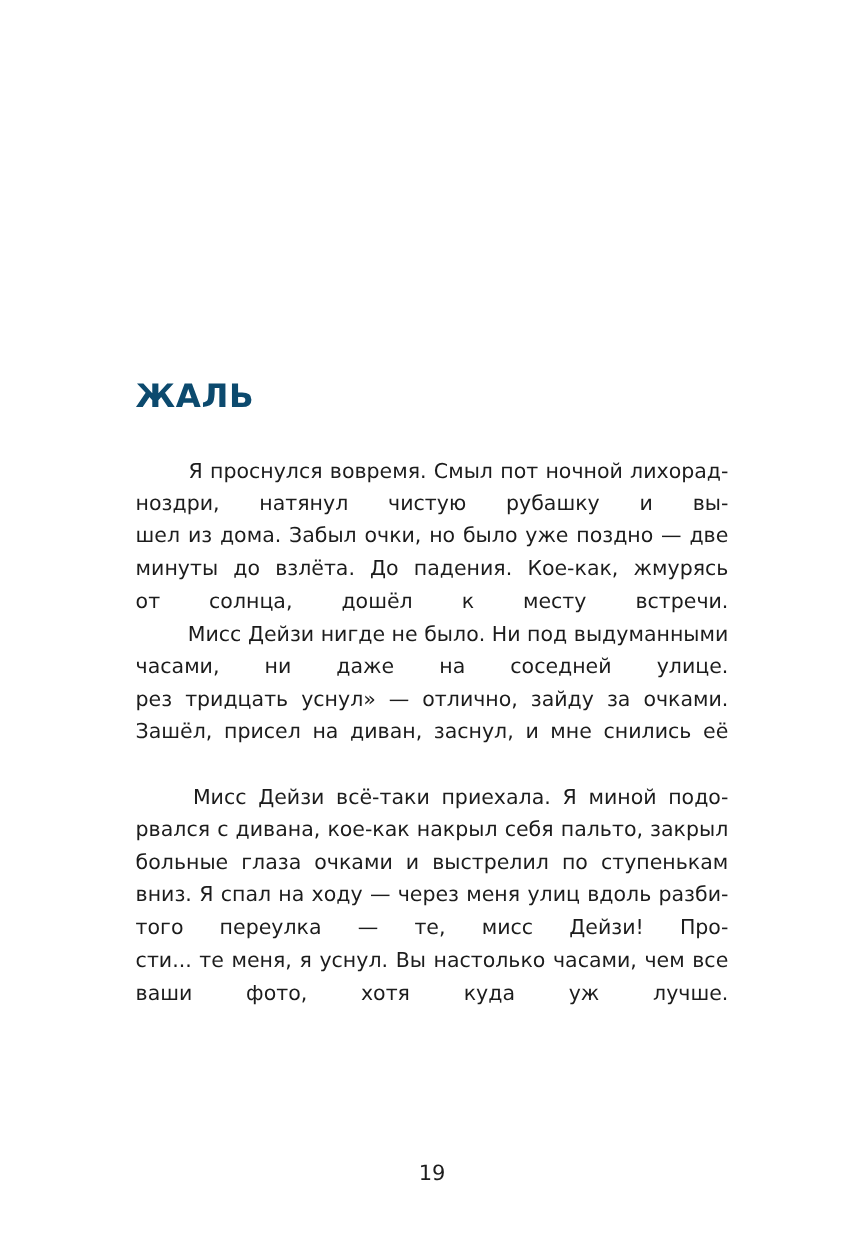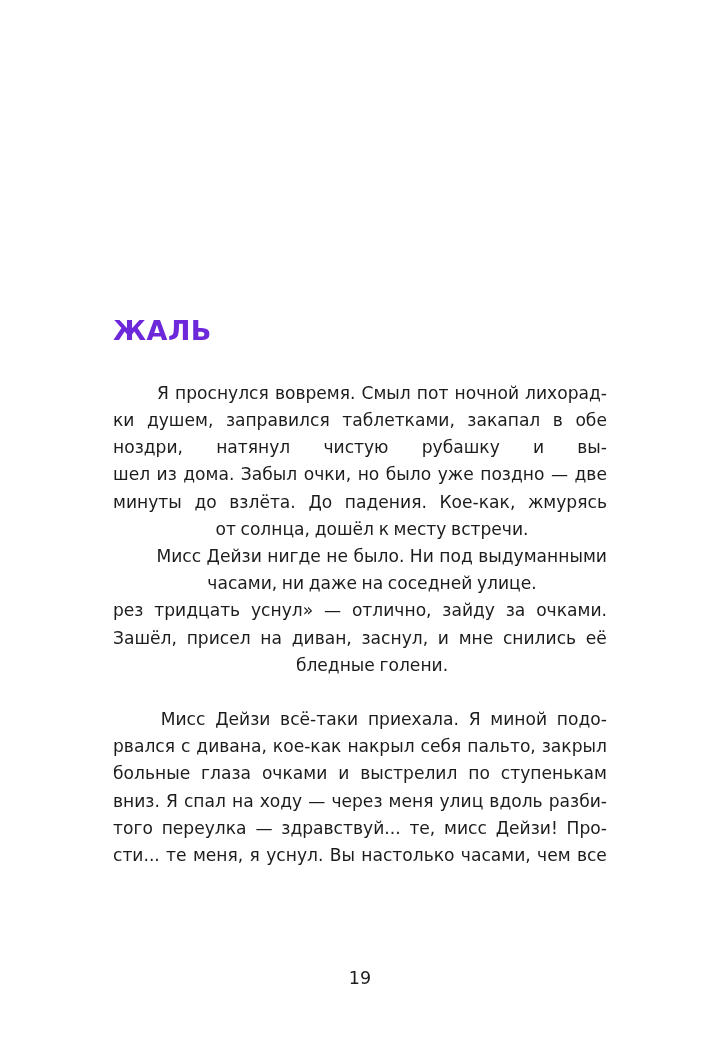--- a/index.html
+++ b/index.html
@@ -29,21 +29,21 @@
     position: absolute;
     left: 113px;
     top: 316px;
     width: 494px;
   }
 
   .chapter-title {
     font-size: 27px;
     font-weight: bold;
     letter-spacing: 0.5px;
-    color: #6d28d9;
+    color: #0c4a6e;
     margin: 0 0 34px 0;
     line-height: 1.1;
   }
 
   .para {
     margin: 0;
     font-size: 17.1px;
     line-height: 27.2px;
     text-align: justify;
     text-align-last: left;
@@ -58,22 +58,21 @@
   .para.lines {
     text-indent: 0;
     white-space: normal;
   }
   .para.lines .ln {
     display: flex;
     justify-content: space-between;
     width: 100%;
   }
   .para.lines .ln.last {
-    justify-content: center;
-    margin-left: 12px;
+    justify-content: space-between;
   }
   .para.lines .ln.last .w + .w {
     margin-left: 0.27em;
   }
   .para.lines .ln.indent::before {
     content: "";
     display: inline-block;
     width: 38px;
     flex: 0 0 38px;
   }
@@ -107,29 +106,20 @@
           <span class="ln indent">
             <span class="w">Я</span>
             <span class="w">проснулся</span>
             <span class="w">вовремя.</span>
             <span class="w">Смыл</span>
             <span class="w">пот</span>
             <span class="w">ночной</span>
             <span class="w">лихорад-</span>
           </span>
           <span class="ln">
-            <span class="w">ки</span>
-            <span class="w">душем,</span>
-            <span class="w">заправился</span>
-            <span class="w">таблетками,</span>
-            <span class="w">закапал</span>
-            <span class="w">в</span>
-            <span class="w">обе</span>
-          </span>
-          <span class="ln">
             <span class="w">ноздри,</span>
             <span class="w">натянул</span>
             <span class="w">чистую</span>
             <span class="w">рубашку</span>
             <span class="w">и</span>
             <span class="w">вы-</span>
           </span>
           <span class="ln">
             <span class="w">шел</span>
             <span class="w">из</span>
@@ -196,24 +186,20 @@
             <span class="w">Зашёл,</span>
             <span class="w">присел</span>
             <span class="w">на</span>
             <span class="w">диван,</span>
             <span class="w">заснул,</span>
             <span class="w">и</span>
             <span class="w">мне</span>
             <span class="w">снились</span>
             <span class="w">её</span>
           </span>
-          <span class="ln last">
-            <span class="w">бледные</span>
-            <span class="w">голени.</span>
-          </span>
         </p>
         <div class="para-gap"></div>
         <p class="para lines">
           <span class="ln indent">
             <span class="w">Мисс</span>
             <span class="w">Дейзи</span>
             <span class="w">всё-таки</span>
             <span class="w">приехала.</span>
             <span class="w">Я</span>
             <span class="w">миной</span>
@@ -248,38 +234,45 @@
             <span class="w">через</span>
             <span class="w">меня</span>
             <span class="w">улиц</span>
             <span class="w">вдоль</span>
             <span class="w">разби-</span>
           </span>
           <span class="ln">
             <span class="w">того</span>
             <span class="w">переулка</span>
             <span class="w">—</span>
-            <span class="w">здравствуй...</span>
             <span class="w">те,</span>
             <span class="w">мисс</span>
             <span class="w">Дейзи!</span>
             <span class="w">Про-</span>
           </span>
           <span class="ln">
             <span class="w">сти...</span>
             <span class="w">те</span>
             <span class="w">меня,</span>
             <span class="w">я</span>
             <span class="w">уснул.</span>
             <span class="w">Вы</span>
             <span class="w">настолько</span>
             <span class="w">часами,</span>
             <span class="w">чем</span>
             <span class="w">все</span>
           </span>
+          <span class="ln last">
+            <span class="w">ваши</span>
+            <span class="w">фото,</span>
+            <span class="w">хотя</span>
+            <span class="w">куда</span>
+            <span class="w">уж</span>
+            <span class="w">лучше.</span>
+          </span>
         </p>
       </div>
 
   </div>
 
   <div class="page-number">19</div>
 
 </div>
 
 </body></html>

